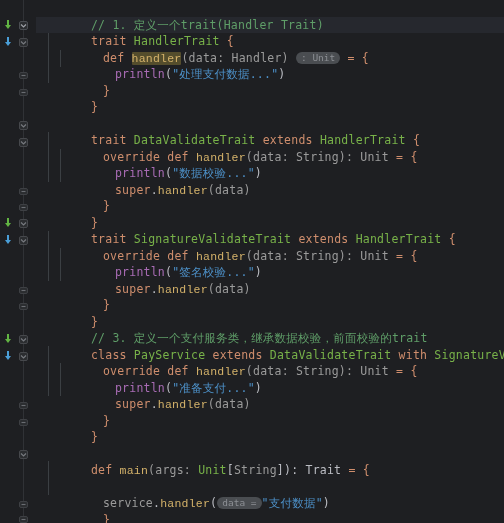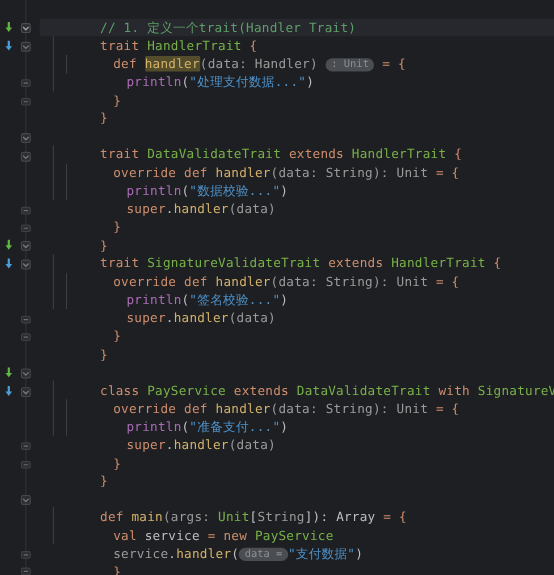--- a/index.html
+++ b/index.html
@@ -84,21 +84,21 @@
     position: absolute;
     width: 1px;
     background: #3b3f43;
     z-index: 0;
   }
 
   
   .cmt   { color: #5f9e68; }
   .kw    { color: #cf8e6d; }
   .type  { color: #78b249; }
-  .fnid  { color: #d4b26a; }
+  .fnid  { color: #d4b26a; font-family: Liberation Mono, monospace; }
   .param { color: #9b9b9b; }
   .plain { color: #bcbec4; }
   .str   { color: #4d91c9; }
   .call  { color: #a96cb5; }
   .br    { color: #bcbec4; }
   .brorange { color: #cf8e6d; }
 
   
   .idhl {
     background: #544d2c;
@@ -353,20 +353,23 @@
     </div>
 
     <div class="line" style="top:280.5px; left:24px;">
       <span class="brorange">}</span>
     </div>
 
     <div class="line" style="top:297px; left:12px;">
       <span class="brorange">}</span>
     </div>
 
+    <div class="line" style="top:313.5px; left:12px;">
+      <span class="cmt">// 3. 定义一个支付服务类，继承数据校验，前面校验的trait</span>
+    </div>
 
     <div class="line" style="top:330px; left:12px;">
       <span class="kw">class</span><span class="plain"> </span><span class="type">PayService</span><span class="plain"> </span><span class="kw">extends</span><span class="plain"> </span><span class="type">DataValidateTrait</span><span class="plain"> </span><span class="kw">with</span><span class="plain"> </span><span class="type">SignatureValidateTrait</span>
     </div>
 
     <div class="line" style="top:346.5px; left:24px;">
       <span class="kw">override</span><span class="plain"> </span><span class="kw">def</span><span class="plain"> </span><span class="fnid">handler</span><span class="param">(data: String): Unit</span><span class="plain"> </span><span class="kw">=</span><span class="plain"> </span><span class="brorange">{</span>
     </div>
 
     <div class="line" style="top:363px; left:36px;">
@@ -380,26 +383,23 @@
     <div class="line" style="top:396px; left:24px;">
       <span class="brorange">}</span>
     </div>
 
     <div class="line" style="top:412.5px; left:12px;">
       <span class="brorange">}</span>
     </div>
 
 
     <div class="line" style="top:445.5px; left:12px;">
-      <span class="kw">def</span><span class="plain"> </span><span class="fnid">main</span><span class="param">(args: </span><span class="type">Unit</span><span class="br">[</span><span class="param">String</span><span class="br">]</span><span class="plain">): Array</span><span class="plain"> </span><span class="kw">=</span><span class="plain"> </span><span class="brorange">{</span>
-    </div>
-
-    <div class="line" style="top:462px; left:24px;">
-      <span class="kw">val</span><span class="plain"> </span><span class="plain">service</span><span class="plain"> </span><span class="kw">=</span><span class="plain"> </span><span class="kw">new</span><span class="plain"> </span><span class="type">PayService</span>
-    </div>
+      <span class="kw">def</span><span class="plain"> </span><span class="fnid">main</span><span class="param">(args: </span><span class="type">Unit</span><span class="br">[</span><span class="param">String</span><span class="br">]</span><span class="plain">): Trait</span><span class="plain"> </span><span class="kw">=</span><span class="plain"> </span><span class="brorange">{</span>
+    </div>
+
 
     <div class="line" style="top:478.5px; left:24px;">
       <span class="param">service</span><span class="plain">.</span><span class="fnid">handler</span><span class="br">(</span><span class="hint">data =</span><span class="str">"支付数据"</span><span class="br">)</span>
     </div>
 
     <div class="line" style="top:495px; left:24px;">
       <span class="brorange">}</span>
     </div>
 
     <div class="line" style="top:511.5px; left:12px;">

